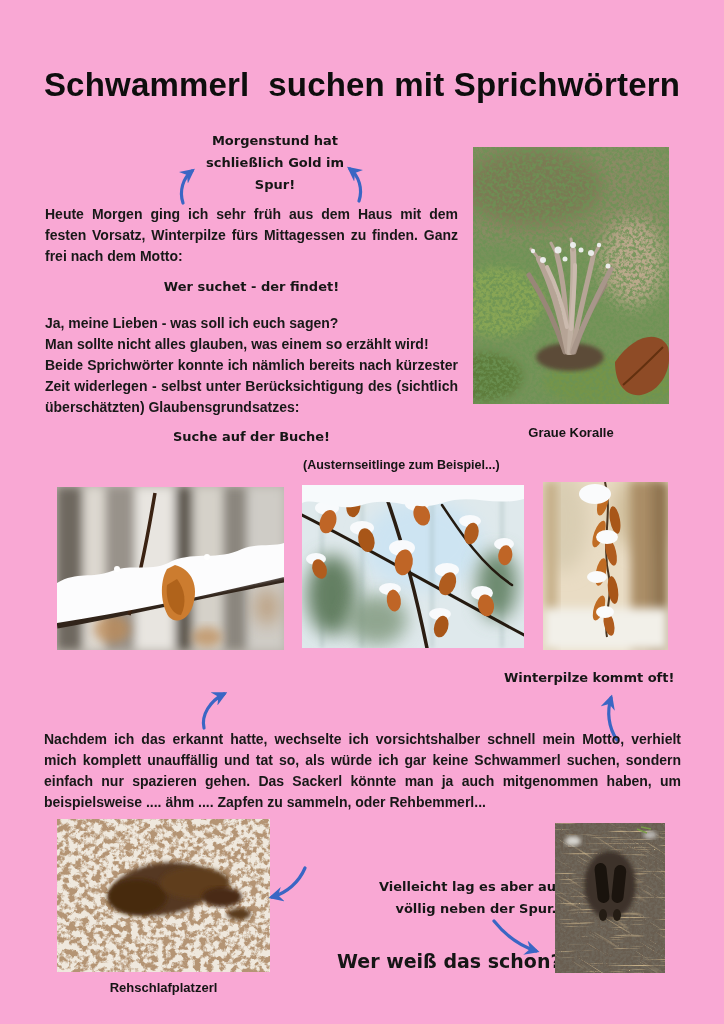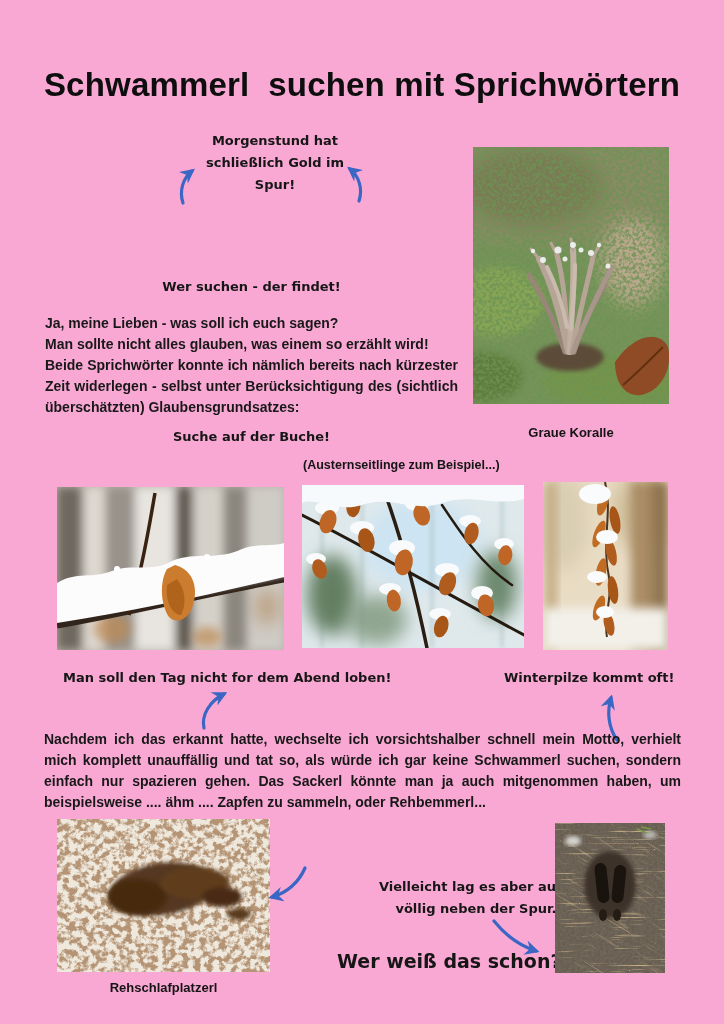--- a/index.html
+++ b/index.html
@@ -59,22 +59,23 @@
 
   <div class="abs hand center" style="left:190px;top:130px;width:170px;line-height:22px;">Morgenstund hat schließlich Gold im Spur!</div>
 
   <svg class="abs" style="left:176px;top:166px" width="30" height="40">
     <path d="M7,37 C3,25 7,12 16,5" fill="none" stroke="#3a66c4" stroke-width="3.2" stroke-linecap="round" marker-end="url(#ah)"></path>
   </svg>
   <svg class="abs" style="left:336px;top:164px" width="30" height="40">
     <path d="M23,37 C27,25 23,12 14,5" fill="none" stroke="#3a66c4" stroke-width="3.2" stroke-linecap="round" marker-end="url(#ah)"></path>
   </svg>
 
-
-  <div class="abs hand center" style="left:45px;top:277px;width:413px;">Wer suchen - der findet!</div>
+  <div class="abs body-text" style="left:45px;top:204px;width:413px;">Heute Morgen ging ich sehr früh aus dem Haus mit dem festen Vorsatz, Winterpilze fürs Mittagessen zu finden. Ganz frei nach dem Motto:</div>
+
+  <div class="abs hand center" style="left:45px;top:277px;width:413px;">Wer suchet - der findet!</div>
 
   <div class="abs body-text" style="left:45px;top:313px;width:413px;">Ja, meine Lieben - was soll ich euch sagen?
 Man sollte nicht alles glauben, was einem so erzählt wird!
 Beide Sprichwörter  konnte ich nämlich bereits nach kürzester Zeit widerlegen - selbst unter Berücksichtigung des (sichtlich überschätzten) Glaubensgrundsatzes:</div>
 
   <div class="abs hand center" style="left:45px;top:427px;width:413px;">Suche auf der Buche!</div>
 
   <div class="abs nowrap" style="left:303px;top:450px;font-weight:bold;font-size:12.5px;margin-top:8px;">(Austernseitlinge zum Beispiel...)</div>
 
   <svg class="abs photo" style="left:473px;top:147px" width="196" height="257" viewBox="0 0 196 257">
@@ -236,21 +237,20 @@
       <ellipse cx="66" cy="142" rx="5" ry="12" fill="#b05c1e" transform="rotate(-12 66 142)"></ellipse>
     </g>
     <g fill="#fafbfc">
       <ellipse cx="52" cy="12" rx="16" ry="10"></ellipse>
         <ellipse cx="64" cy="55" rx="11" ry="7"></ellipse>
       <ellipse cx="54" cy="95" rx="10" ry="6"></ellipse>
         <ellipse cx="62" cy="130" rx="9" ry="6"></ellipse>
     </g>
   </svg>
 
-  <div class="abs hand nowrap" style="left:63px;top:668px;">Man soll den Tag nicht for dem Abend loben!</div>
   <div class="abs hand nowrap" style="left:504px;top:668px;">Winterpilze kommt oft!</div>
 
   <svg class="abs" style="left:198px;top:688px" width="36" height="44">
     <path d="M6,40 C3,27 12,13 26,6" fill="none" stroke="#3a66c4" stroke-width="3.2" stroke-linecap="round" marker-end="url(#ah)"></path>
   </svg>
   <svg class="abs" style="left:598px;top:692px" width="28" height="52">
     <path d="M19,48 C10,35 9,19 13,6" fill="none" stroke="#3a66c4" stroke-width="3.2" stroke-linecap="round" marker-end="url(#ah)"></path>
   </svg>
 
   <div class="abs body-text" style="left:44px;top:729px;width:637px;">Nachdem ich das erkannt hatte, wechselte ich vorsichtshalber schnell mein Motto,  verhielt mich komplett unauffällig und tat so, als würde ich gar keine Schwammerl suchen, sondern einfach nur spazieren gehen. Das Sackerl könnte man ja auch mitgenommen haben, um beispielsweise .... ähm .... Zapfen zu sammeln, oder Rehbemmerl...</div>

